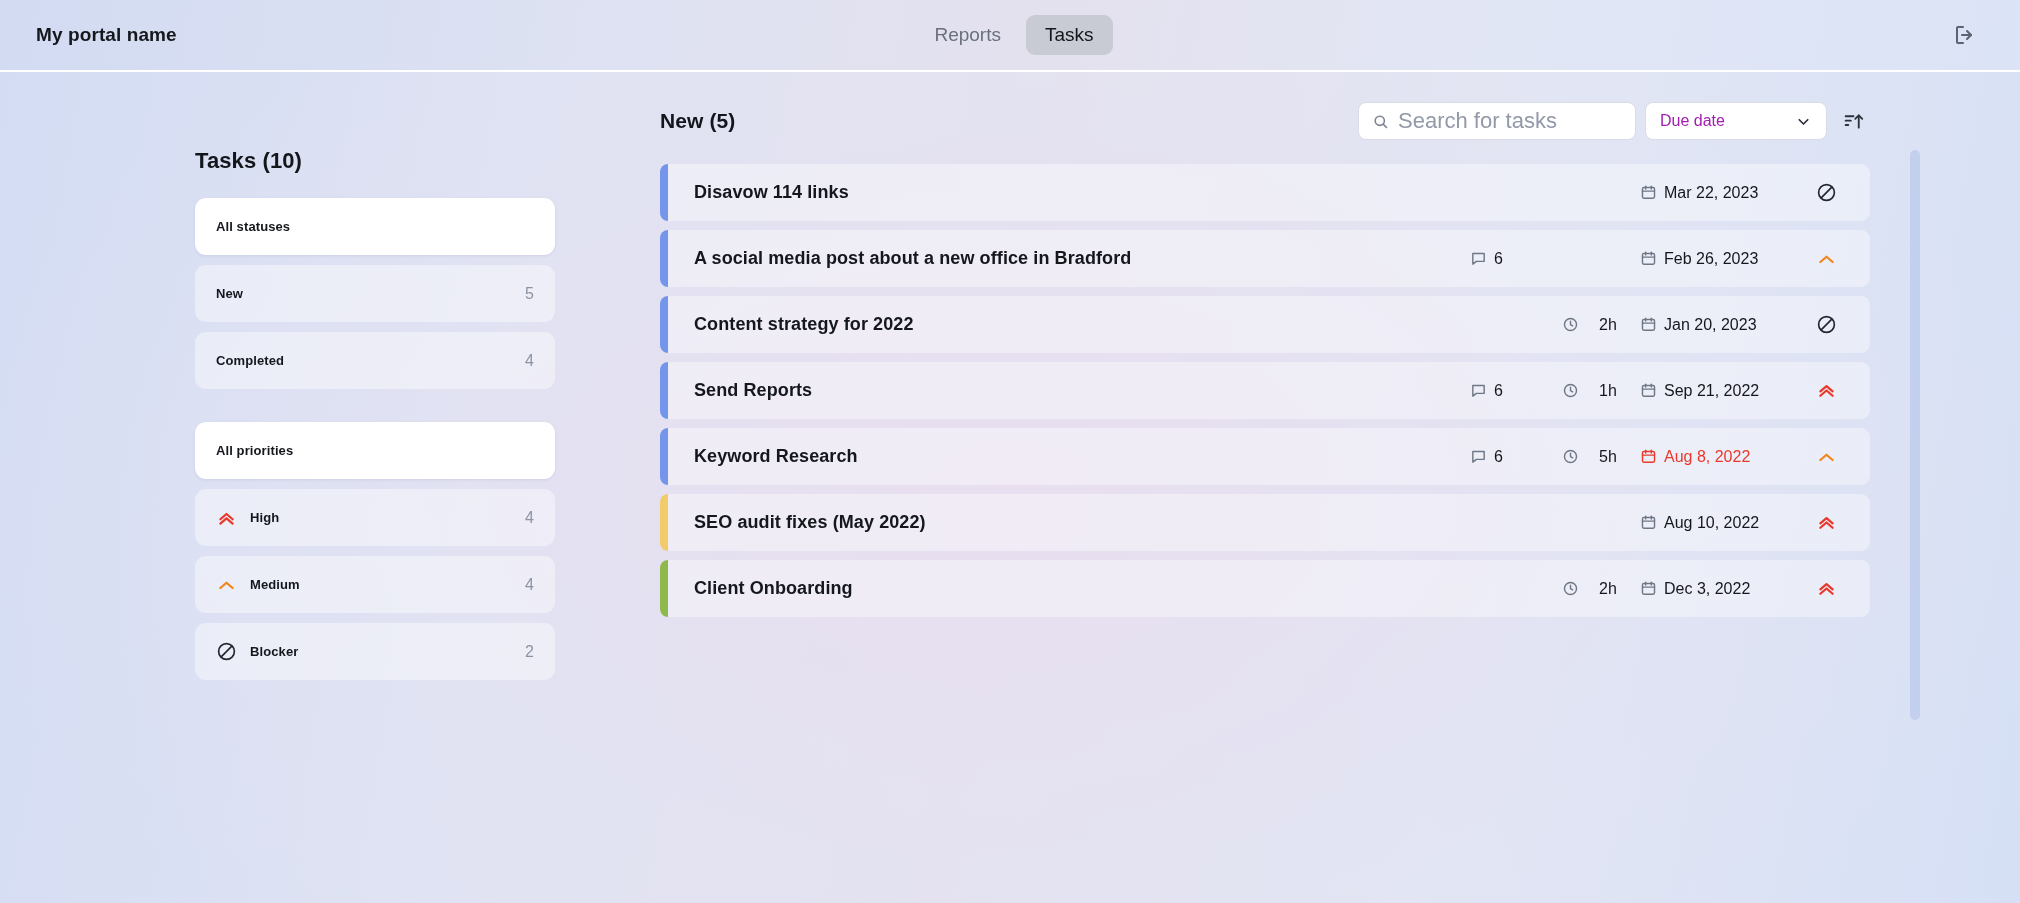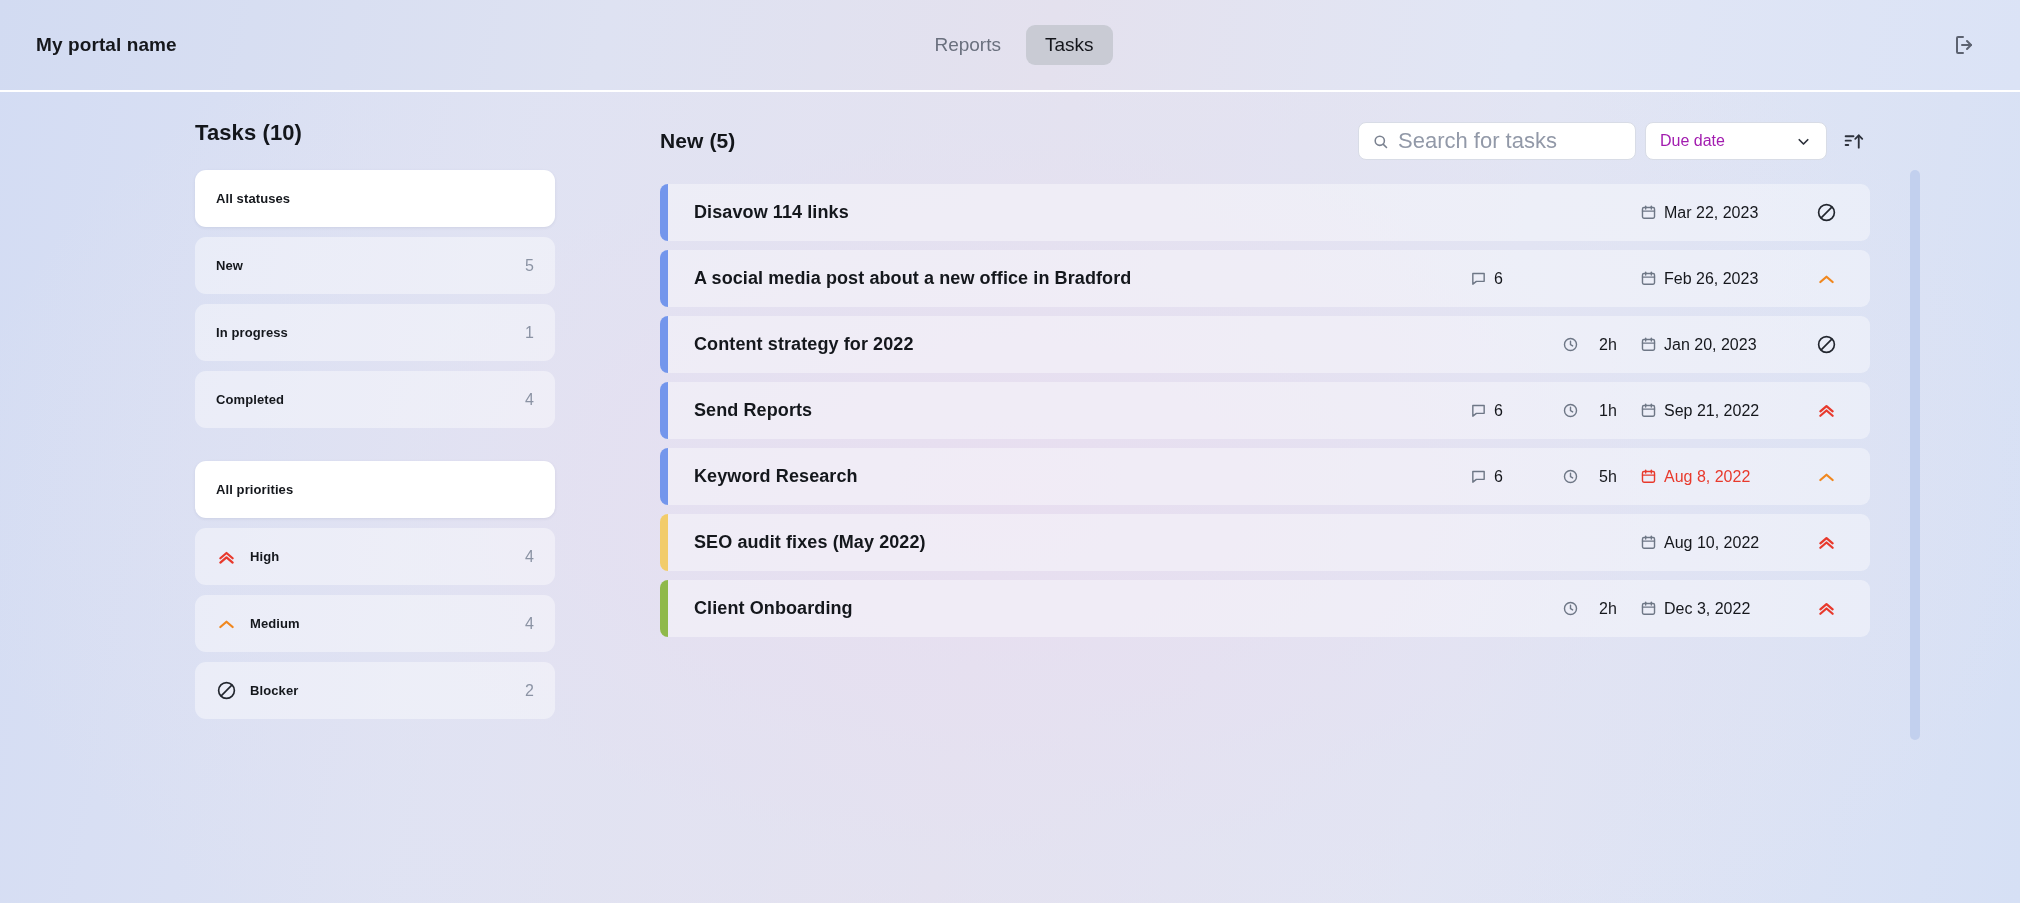--- a/index.html
+++ b/index.html
@@ -10,21 +10,21 @@
   }
   body {
     background:
       radial-gradient(ellipse 70% 90% at 50% 55%, rgba(232,222,240,0.95) 0%, rgba(226,226,242,0.55) 45%, rgba(214,222,245,0) 75%),
       linear-gradient(100deg, #d3dcf3 0%, #dfe3f3 26%, #e6e2ee 50%, #e2e6f4 72%, #d6e0f5 100%);
   }
 
   
   .appbar {
     position: relative;
-    height: 92px;
+    height: 72px;
     display: flex; align-items: center;
     padding: 0 36px;
     background: linear-gradient(100deg, #d2dbf2 0%, #dee2f2 30%, #e4e1ee 52%, #e1e6f5 75%, #dbe3f6 100%);
     border-bottom: 2px solid #ffffff;
   }
   .brand {
     font-size: 19px; font-weight: bold; color: #15171c;
     letter-spacing: .1px;
   }
   .nav {
@@ -58,20 +58,21 @@
     height: 831px;
     padding-top: 28px;
   }
 
   
   .sidebar {
     width: 660px;
     flex: 0 0 660px;
     padding-left: 195px;
     padding-right: 105px;
+    margin-top: 48px;
   }
   .sidebar-title {
     font-size: 22px; font-weight: bold; color: #13161b;
     margin-bottom: 24px; letter-spacing: .1px;
   }
   .filter-group { margin-bottom: 33px; }
   .filter-item {
     height: 57px;
     display: flex; align-items: center;
     padding: 0 21px;
@@ -231,24 +232,20 @@
     <div class="filter-group">
       <div class="filter-item selected">
         <span class="filter-label">All statuses</span>
         <span class="filter-count"></span>
       </div>
       <div class="filter-item">
         <span class="filter-label">New</span>
         <span class="filter-count">5</span>
       </div>
       <div class="filter-item">
-        <span class="filter-label">In progress</span>
-        <span class="filter-count">1</span>
-      </div>
-      <div class="filter-item">
         <span class="filter-label">Completed</span>
         <span class="filter-count">4</span>
       </div>
     </div>
 
     <div class="filter-group">
       <div class="filter-item selected">
         <span class="filter-label">All priorities</span>
         <span class="filter-count"></span>
       </div>

